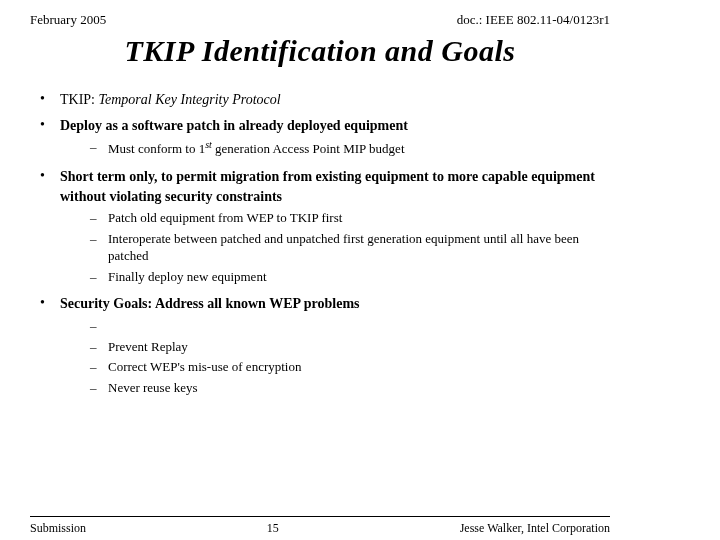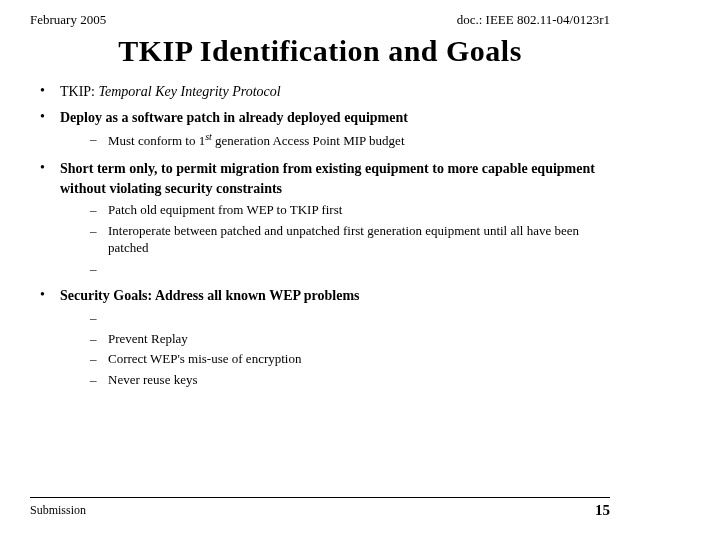--- a/index.html
+++ b/index.html
@@ -15,21 +15,21 @@
       font-family: 'Times New Roman', Times, serif;
       font-size: 14px;
       color: #000000;
       overflow: hidden;
       position: relative;
     }
 
     .page {
       width: 640px;
       height: 540px;
-      padding: 12px 30px 21px 30px;
+      padding: 12px 30px 4px 30px;
       display: flex;
       flex-direction: column;
     }
 
     .header {
       display: flex;
       justify-content: space-between;
       align-items: flex-start;
       margin-bottom: 6px;
       font-size: 13px;
@@ -38,21 +38,22 @@
     .header-left {
       font-size: 13px;
     }
 
     .header-right {
       font-size: 13px;
     }
 
     .title-section {
       text-align: center;
-      margin-bottom: 14px;
+      margin-bottom: 22px;
+      font-style: italic;
     }
 
     .main-title {
       font-size: 30px;
       font-weight: bold;
       letter-spacing: 0.5px;
     }
 
     .content {
       flex: 1;
@@ -114,22 +115,21 @@
       display: flex;
       justify-content: space-between;
       align-items: center;
       border-top: 1px solid #000;
       padding-top: 4px;
       margin-top: 23px;
       font-size: 12px;
     }
 
     .footer-center {
-      font-size: 15px;
-      font-weight: bold;
+      font-size: 12px;
     }
   </style>
 </head>
 <body>
 
 <div class="page">
   <div class="header">
     <span class="header-left">February 2005</span>
     <span class="header-right">doc.: IEEE 802.11-04/0123r1</span>
   </div>
@@ -168,20 +168,21 @@
           <div class="sub-bullet-item">
             <span class="sub-dash">–</span>
             <span class="sub-text">Patch old equipment from WEP to TKIP first</span>
           </div>
           <div class="sub-bullet-item">
             <span class="sub-dash">–</span>
             <span class="sub-text">Interoperate between patched and unpatched first generation equipment until all have been patched</span>
           </div>
           <div class="sub-bullet-item">
             <span class="sub-dash">–</span>
+            <span class="sub-text">Finally deploy new equipment</span>
           </div>
         </div>
       </div>
     </div>
 
     <div class="bullet-item">
       <span class="bullet">•</span>
       <div>
         <span class="bullet-text bold-text">Security Goals: Address all known WEP problems</span>
         <div class="sub-bullets">
@@ -202,14 +203,15 @@
           </div>
         </div>
       </div>
     </div>
 
   </div>
 
   <div class="footer">
     <span class="footer-left">Submission</span>
     <span class="footer-center">15</span>
+    <span class="footer-right">Jesse Walker, Intel Corporation</span>
   </div>
 </div>
 
 </body></html>

